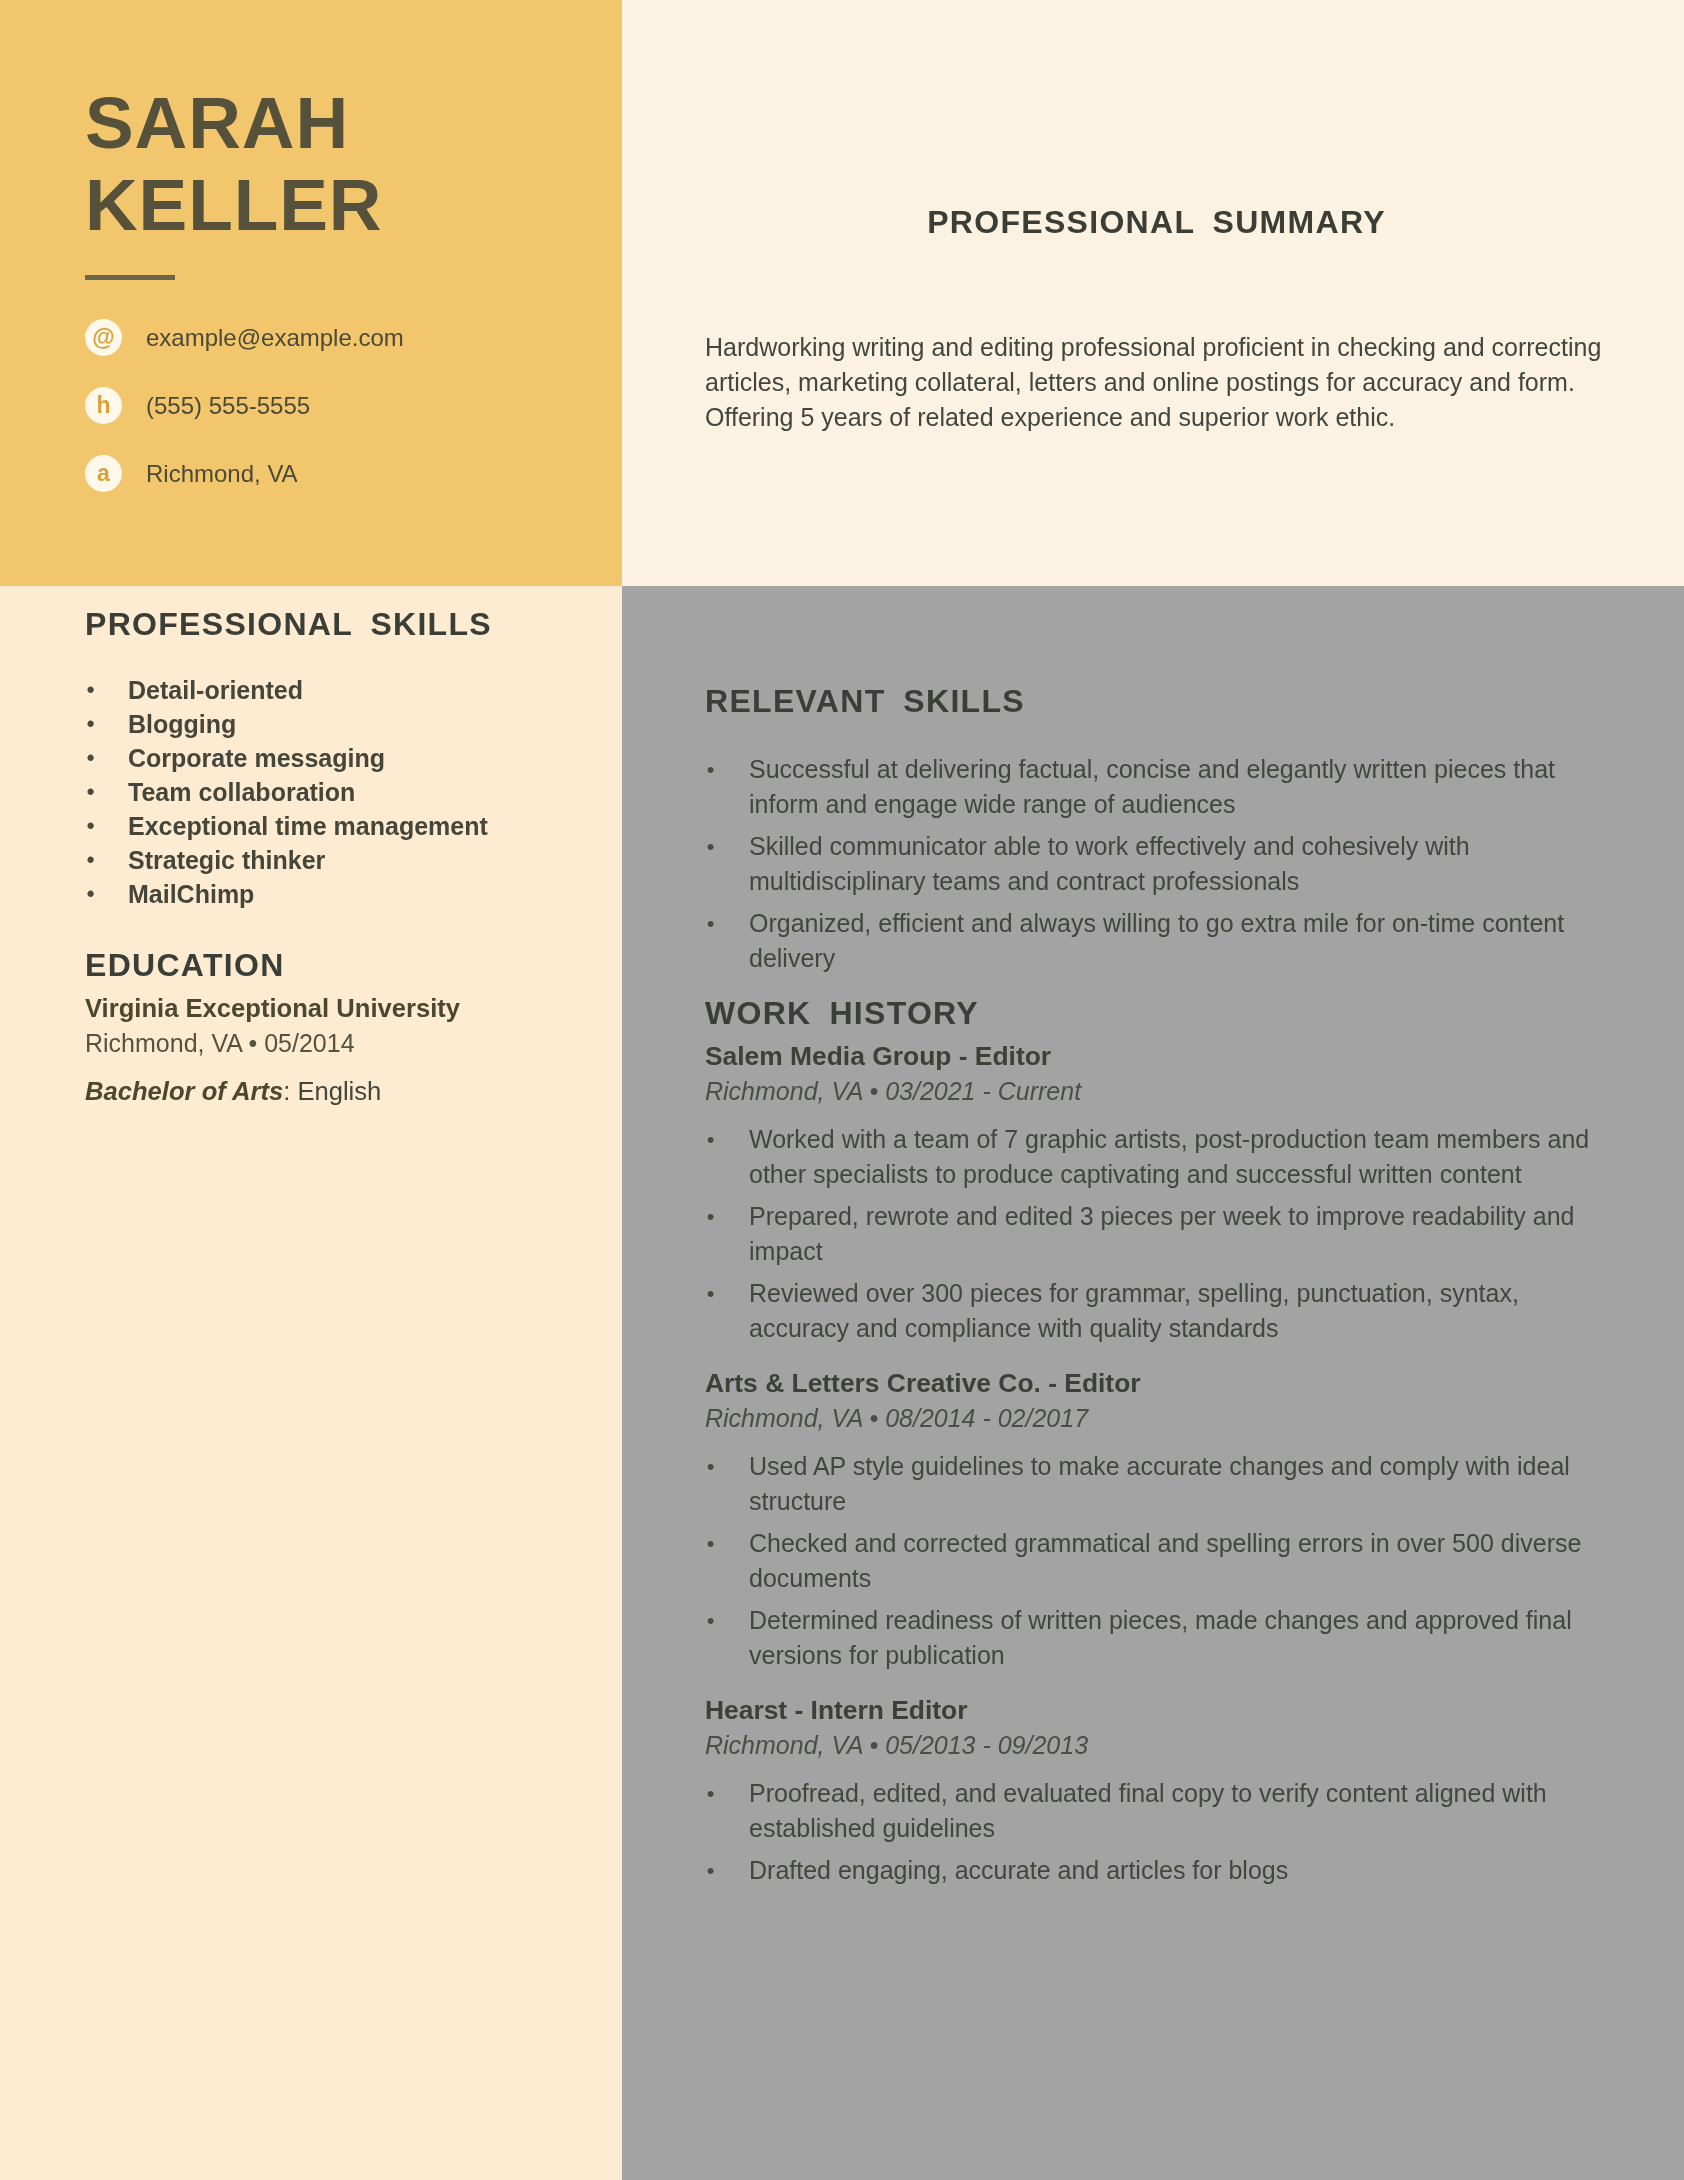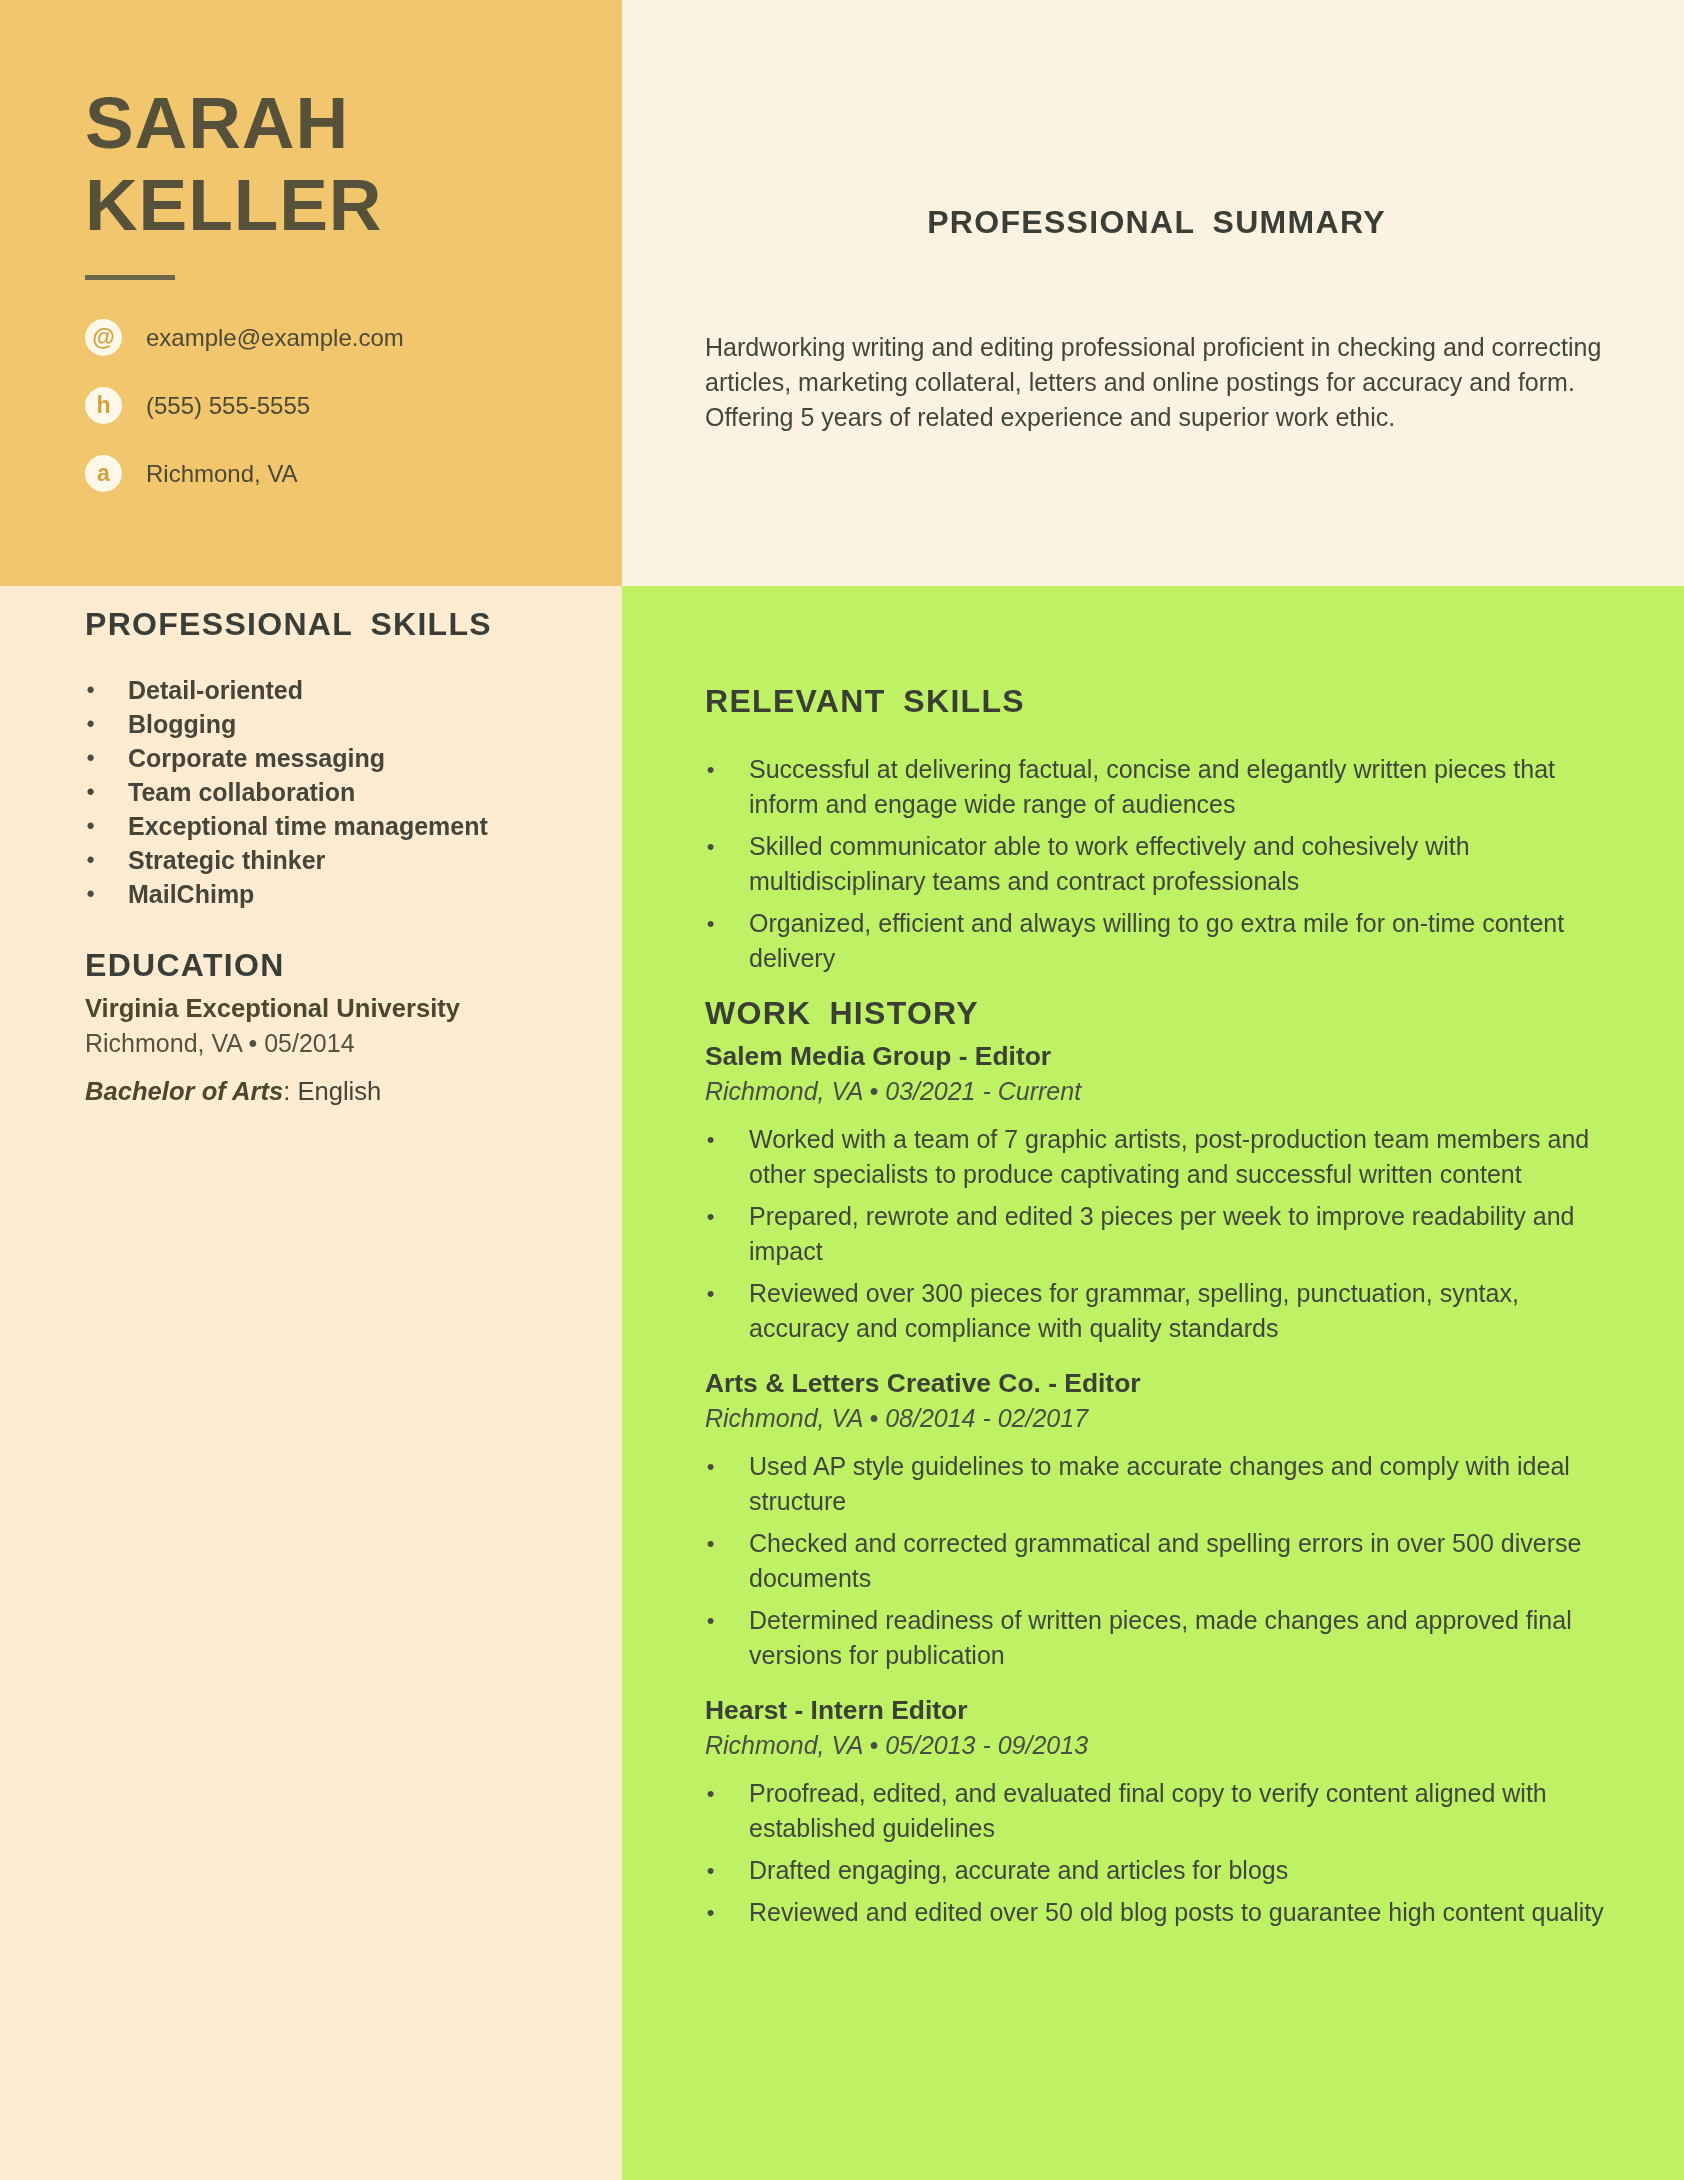--- a/index.html
+++ b/index.html
@@ -1,20 +1,20 @@
 <!DOCTYPE html>
 <html style="font-size:13.6px"><head>
 <meta charset="utf-8">
 <style>
   html, body { margin: 0; padding: 0; background: #ffffff; }
   .page {
     position: relative;
     width: 1685px;
     height: 2181px;
-    background: #bef264;
+    background: #a3a3a3;
     font-family: "Liberation Sans", sans-serif;
     overflow: hidden;
   }
   
   .bg-gold       { position: absolute; left: 0;     top: 0;     width: 622px;  height: 586px; background: #f1c66d; }
   .bg-cream-top  { position: absolute; left: 622px; top: 0;     right: 0;      height: 586px; background: #fbf2e1; }
   .bg-cream-left { position: absolute; left: 0;     top: 586px; width: 622px;  bottom: 0;     background: #fdecd2; }
 
   
   .sidebar { position: absolute; left: 85px; top: 0; width: 479px; }
@@ -222,18 +222,17 @@
 
     <div class="job">
       <div class="job-title">Hearst - Intern Editor</div>
       <div class="job-meta">Richmond, VA • 05/2013 - 09/2013</div>
       <ul class="bullet-list">
 
           <li><span>Proofread, edited, and evaluated final copy to verify content aligned with established guidelines</span></li>
 
           <li><span>Drafted engaging, accurate and articles for blogs</span></li>
 
-          <li><span>Reviewed and edited over 50 old blog posts to guarantee high content quality</span></li>
         </ul>
     </div>
   </div>
 </div>
 
 
 </body></html>

